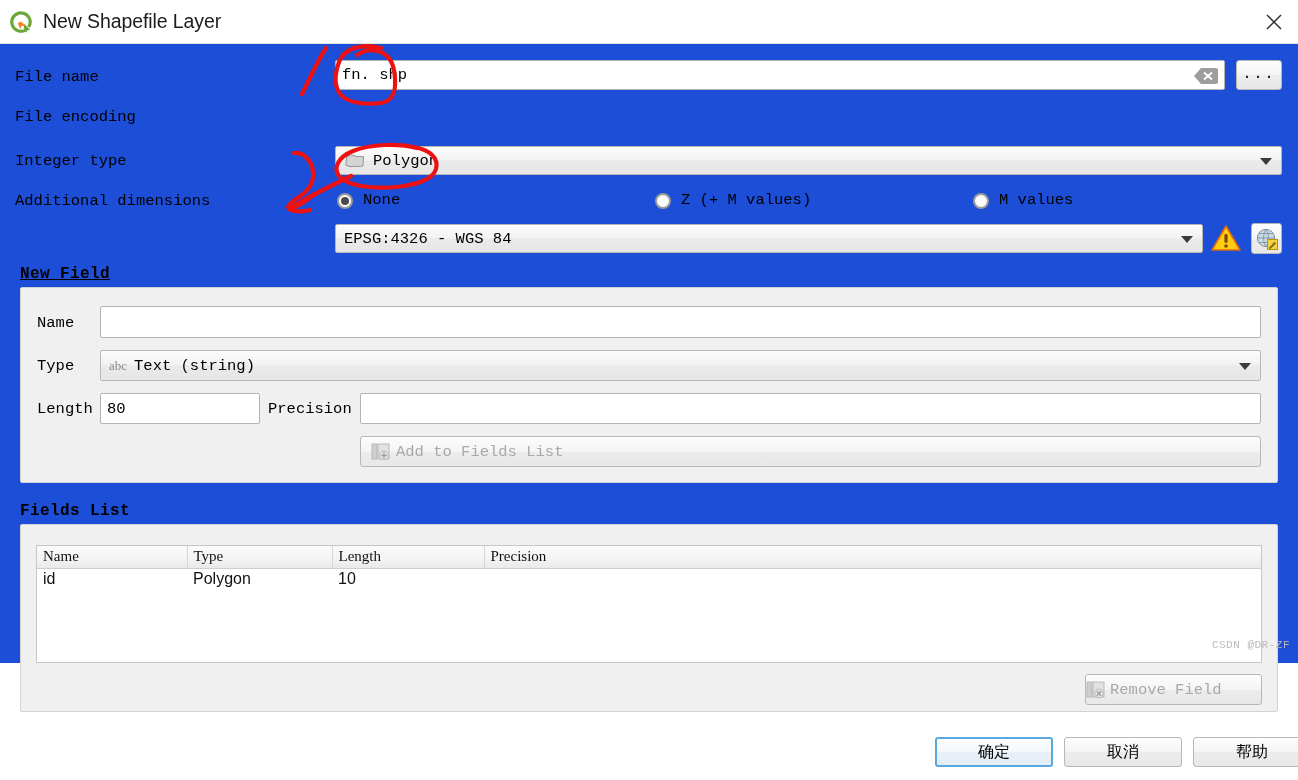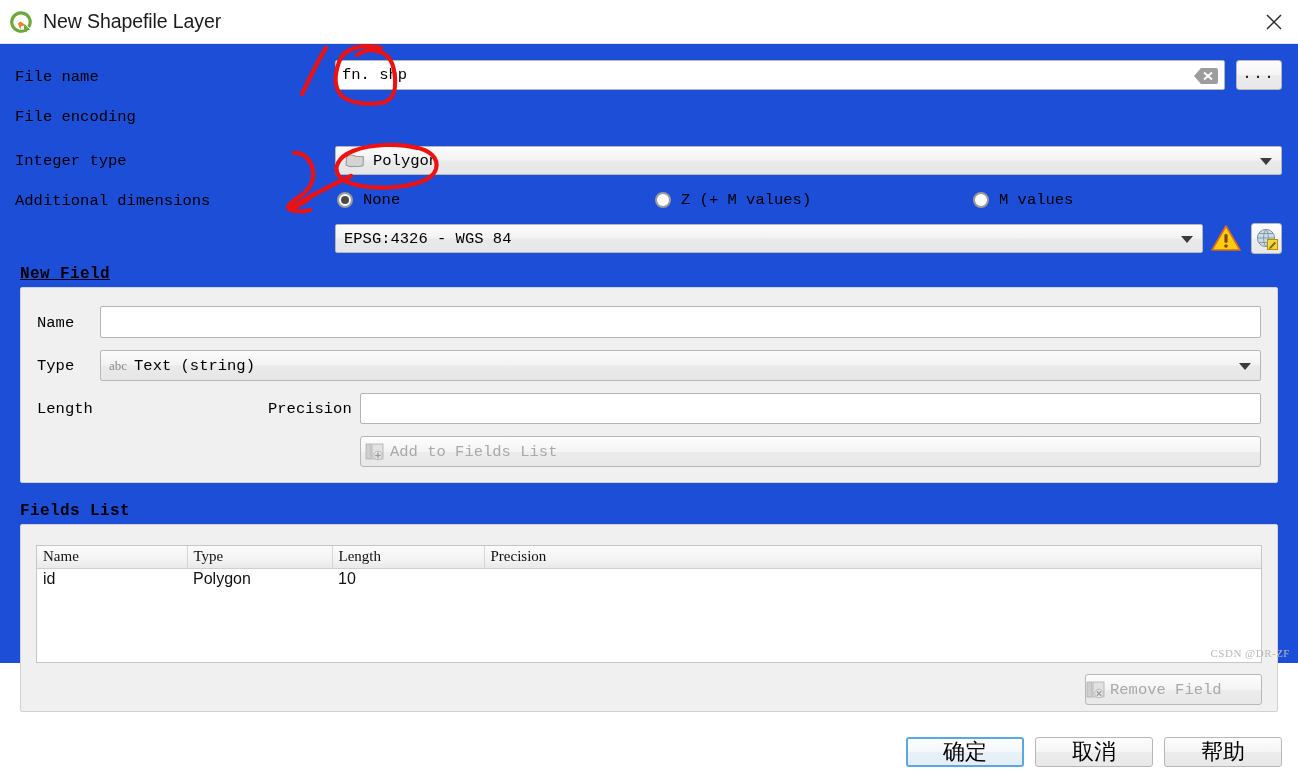--- a/index.html
+++ b/index.html
@@ -115,21 +115,22 @@
     align-items: center;
     justify-content: center;
     font-family: "Liberation Mono", "DejaVu Sans Mono", monospace;
     font-size: 15.5px;
     color: #000;
     cursor: default;
   }
   .btn.disabled { color: #a9a9a9; }
   .btn.cjk {
     font-family: Liberation Mono, monospace;
-    font-size: 22px;
+    font-size: 16px;
+    margin-left: 29px;
   }
   .btn.default {
     border: 2px solid #5aa8e0;
     background: linear-gradient(to bottom, #fdfdfd 0%, #f3f7fb 50%, #e9f0f7 51%, #e4edf6 100%);
     border-radius: 3px;
   }
 
   .grouptitle {
     position: absolute;
     font-family: "Liberation Mono", "DejaVu Sans Mono", monospace;
@@ -143,21 +144,21 @@
     box-sizing: border-box;
     border: 1px solid #d2d2d2;
     border-radius: 2px;
     background: #f0f0f0;
   }
 
   
   .radio {
     position: absolute;
     display: flex;
-    align-items: center;
+    align-items: flex-end;
     cursor: default;
   }
   .radio .ring {
     width: 16px; height: 16px;
     border-radius: 50%;
     box-sizing: border-box;
     border: 2px solid #9b9b9b;
     background: #fdfdfd;
     display: flex;
     align-items: center;
@@ -221,22 +222,22 @@
   #annotations {
     position: absolute;
     left: 0; top: 0;
     width: 1298px; height: 780px;
     pointer-events: none;
   }
 
   .watermark {
     position: absolute;
     right: 8px;
-    bottom: 4px;
-    font-family: Liberation Serif, serif;
+    bottom: 12px;
+    font-family: Liberation Mono, monospace;
     font-size: 11px;
     color: #b9b9b9;
     letter-spacing: 0.5px;
     white-space: nowrap;
   }
 </style>
 </head>
 <body>
 
 <div id="app">
@@ -344,27 +345,30 @@
   </div>
 
   <div class="lbl" style="position:absolute; left:37px; top:357px;">Type</div>
   <div class="combo" style="left:100px; top:350px; width:1161px; height:31px;">
     <span class="ico" style="margin-right:7px; font-family:'Liberation Serif', serif; font-size:13px; color:#8a8a8a;">abc</span>
     <span>Text (string)</span>
     <span class="arrow"></span>
   </div>
 
   <div class="lbl" style="position:absolute; left:37px; top:400px;">Length</div>
+  <div class="lineedit" style="left:100px; top:393px; width:160px; height:31px;">
+    <span>80</span>
+  </div>
 
   <div class="lbl" style="position:absolute; left:268px; top:400px;">Precision</div>
   <div class="lineedit" style="left:360px; top:393px; width:901px; height:31px;">
     <span></span>
   </div>
 
-  <div class="btn disabled" style="left:360px; top:436px; width:901px; height:31px; justify-content:flex-start; padding-left:4px;">
+  <div class="btn disabled" style="left:360px; top:436px; width:901px; height:31px; justify-content:flex-start; padding-left:10px;">
     <span class="ico" style="margin-right:6px;">
       <svg width="19" height="19" viewBox="0 0 19 19">
         <rect x="1" y="2" width="5" height="15" fill="#cfcfcf" stroke="#b0b0b0" stroke-width="0.8"></rect>
         <rect x="7" y="2" width="11" height="15" fill="#e2e2e2" stroke="#b0b0b0" stroke-width="0.8"></rect>
         <circle cx="13" cy="13.5" r="4.3" fill="#e8e8e8" stroke="#b3b3b3" stroke-width="0.9"></circle>
         <line x1="13" y1="10.6" x2="13" y2="16.4" stroke="#9c9c9c" stroke-width="1.4"></line>
         <line x1="10.1" y1="13.5" x2="15.9" y2="13.5" stroke="#9c9c9c" stroke-width="1.4"></line>
       </svg>
     </span>
     <span>Add to Fields List</span>

